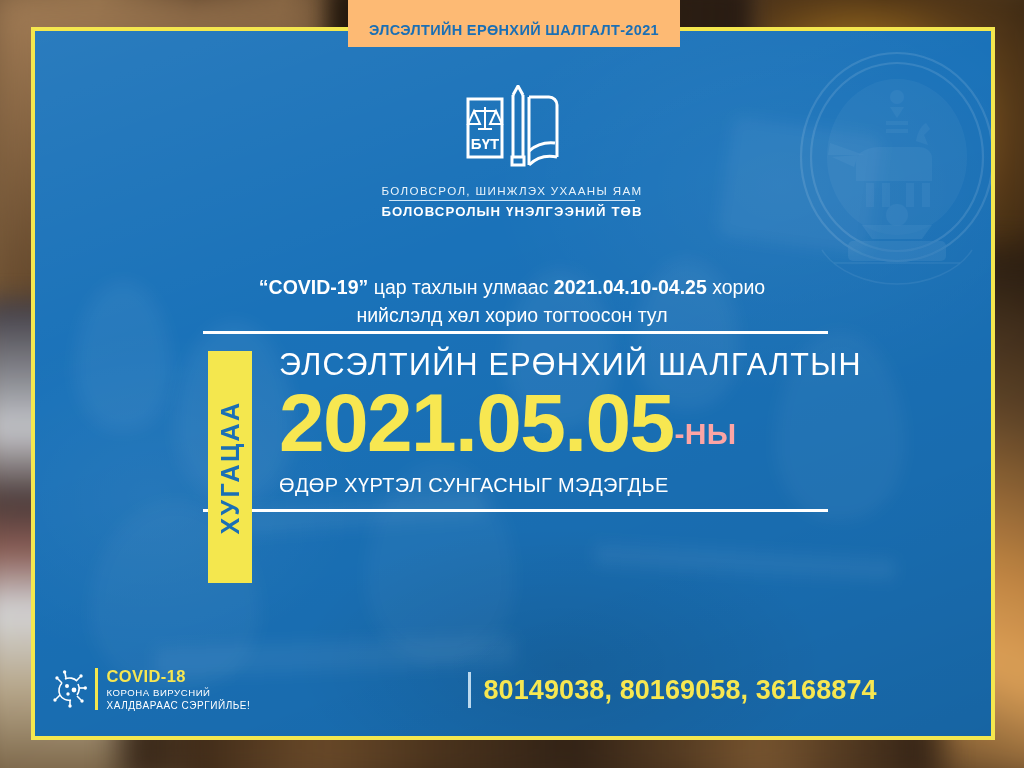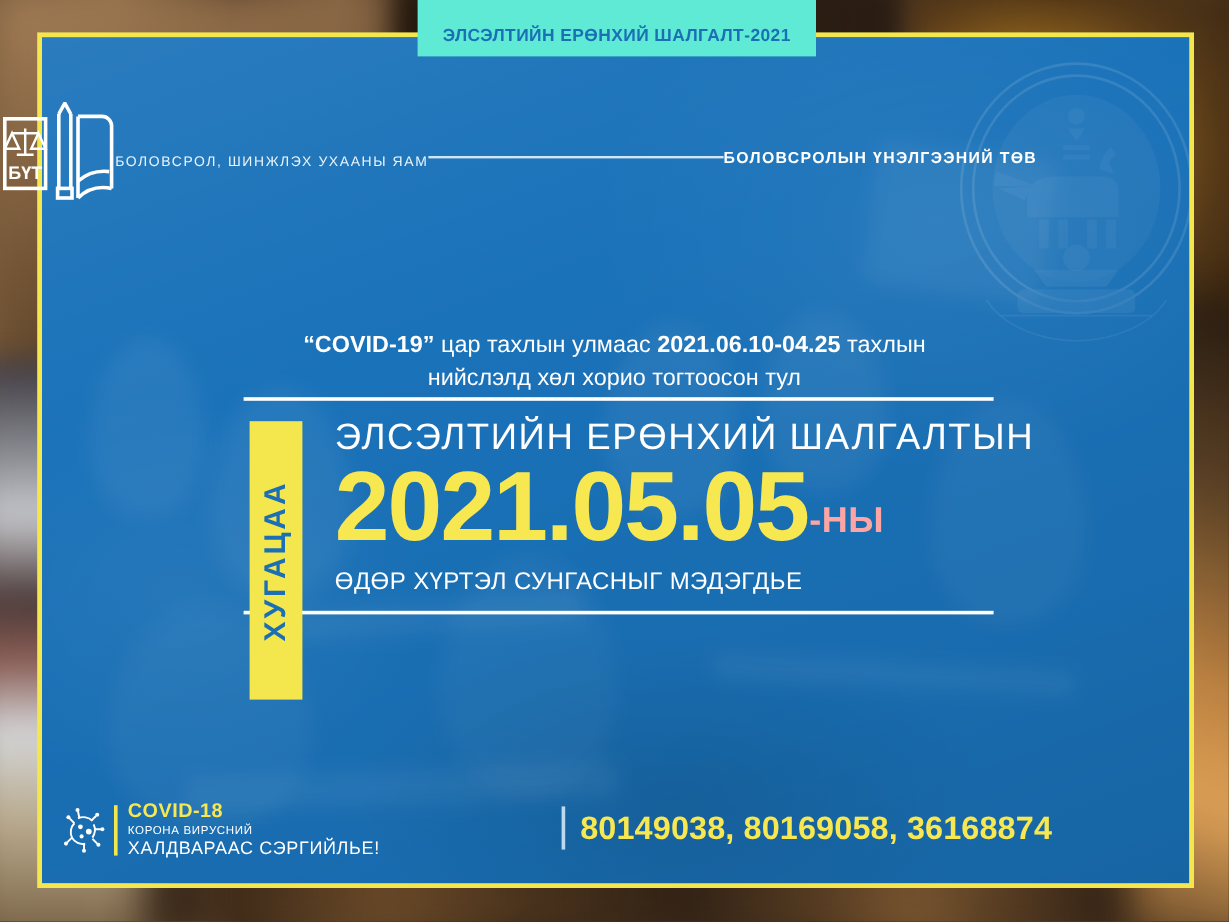--- a/index.html
+++ b/index.html
@@ -64,26 +64,26 @@
   .s1{left:210px;top:470px;width:240px;height:26px;transform:rotate(-4deg);}
   .s2{left:560px;top:520px;width:300px;height:22px;transform:rotate(3deg);}
   .s3{left:120px;top:610px;width:360px;height:30px;transform:rotate(-2deg);}
   .s4{left:690px;top:95px;width:150px;height:120px;border-radius:10px;transform:rotate(8deg);}
 
   
   .emblem{position:absolute;left:747px;top:14px;width:230px;height:250px;opacity:.11;}
   .emblem svg{width:100%;height:100%;}
 
   
-  .toptab{position:absolute;left:348px;top:0;width:332px;height:47px;background:#5eead4;
+  .toptab{position:absolute;left:348px;top:0;width:332px;height:47px;background:#fdba74;
     display:flex;align-items:flex-end;justify-content:center;padding-bottom:9px;box-sizing:border-box;}
   .toptab span{color:#1a6fb5;font-size:14.5px;font-weight:bold;letter-spacing:.35px;white-space:nowrap;}
 
   
-  .logo{position:absolute;left:0;right:0;top:85px;display:flex;flex-direction:row;align-items:center;}
+  .logo{position:absolute;left:0;right:0;top:85px;display:flex;flex-direction:column;align-items:center;}
   .logo-mark{width:96px;height:92px;}
   .logo-line1{margin-top:7px;color:#eaf4fb;font-size:11.6px;letter-spacing:1.35px;font-weight:500;white-space:nowrap;}
   .logo-rule{width:246px;height:1.5px;background:#cfe6f6;margin:2.5px 0 2.5px;}
   .logo-line2{color:#ffffff;font-size:13.2px;font-weight:bold;letter-spacing:1.1px;white-space:nowrap;}
 
   
   .lead{position:absolute;left:0;right:0;top:274px;text-align:center;color:#fff;
     font-size:19.5px;line-height:1.42;}
   .lead b{font-weight:bold;}
 
@@ -105,21 +105,21 @@
   .l4{color:#ffffff;font-size:20px;font-weight:normal;letter-spacing:.35px;line-height:1;
     margin-top:11px;white-space:nowrap;}
 
   
   .covid{position:absolute;left:53px;top:667px;display:flex;align-items:center;}
   .covid-ico{width:36px;height:38px;flex:0 0 auto;}
   .covid-bar{width:2.5px;height:42px;background:#f4e74e;margin:0 9px 0 6px;flex:0 0 auto;}
   .covid-txt{line-height:1.12;}
   .covid-t1{color:#f7e751;font-size:16.5px;font-weight:bold;letter-spacing:.4px;}
   .covid-t2{color:#ffffff;font-size:9.6px;letter-spacing:.55px;margin-top:3px;}
-  .covid-t3{color:#ffffff;font-size:15px;letter-spacing:.55px;margin-top:1px;}
+  .covid-t3{color:#ffffff;font-size:10px;letter-spacing:.55px;margin-top:1px;}
 
   
   .hot{position:absolute;left:455px;top:672px;display:flex;align-items:center;}
   .hot-lab{text-align:right;line-height:1.1;}
   .hot-l1{color:#ffffff;font-size:10.2px;letter-spacing:1.05px;font-weight:500;}
   .hot-l2{color:#ffffff;font-size:16px;font-weight:bold;letter-spacing:.6px;margin-top:1px;}
   .hot-bar{width:2.5px;height:36px;background:#bcd9ee;margin:0 13px;flex:0 0 auto;}
   .hot-num{color:#f7e751;font-size:27px;font-weight:bold;letter-spacing:.1px;white-space:nowrap;}
 </style>
 </head>
@@ -222,21 +222,21 @@
         </g>
       </svg>
     </div>
     <div class="logo-line1">БОЛОВСРОЛ, ШИНЖЛЭХ УХААНЫ ЯАМ</div>
     <div class="logo-rule"></div>
     <div class="logo-line2">БОЛОВСРОЛЫН ҮНЭЛГЭЭНИЙ ТӨВ</div>
   </div>
 
   <div class="lead">
     <div>
-      <b>“COVID-19”</b><span> цар тахлын улмаас </span><b>2021.06.10-04.25</b><span> тахлын</span>
+      <b>“COVID-19”</b><span> цар тахлын улмаас </span><b>2021.04.10-04.25</b><span> хорио</span>
     </div>
     <div>нийслэлд хөл хорио тогтоосон тул</div>
   </div>
 
   <div class="headline">
     <div class="hrule"></div>
     <div class="hbody">
       <div class="vtab">
         <span>ХУГАЦАА</span>
       </div>

